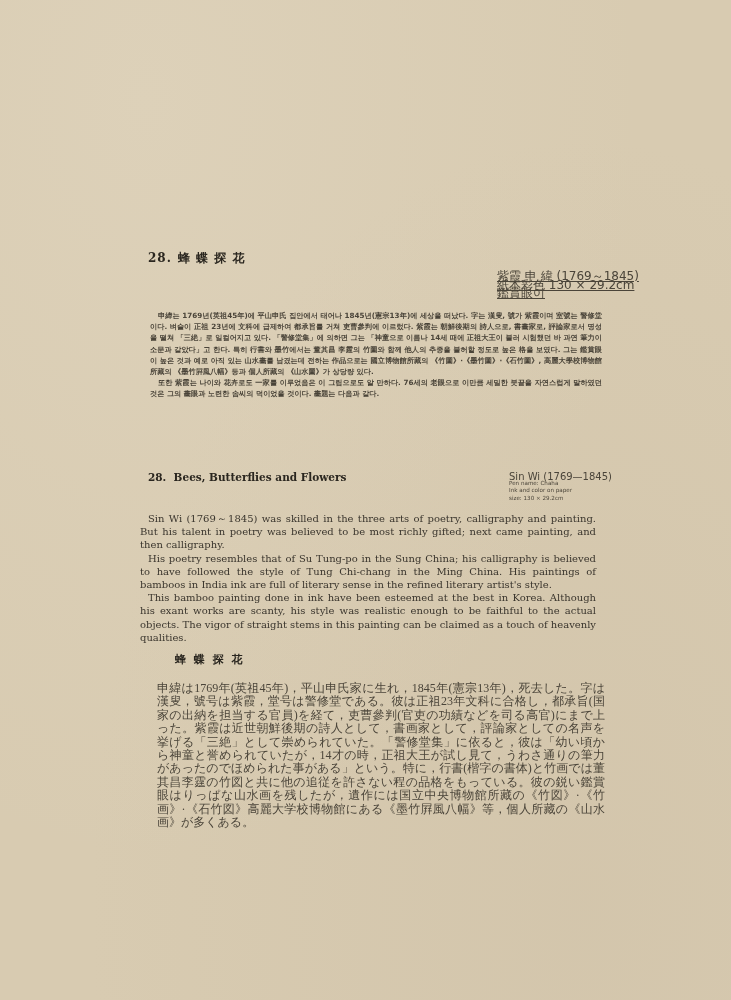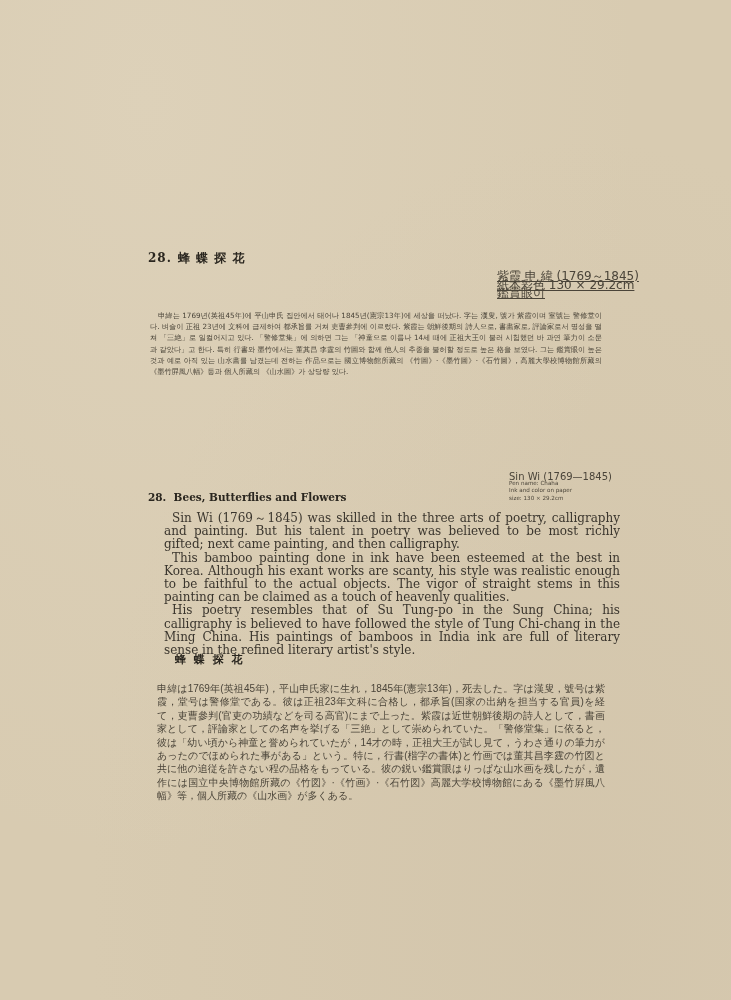--- a/index.html
+++ b/index.html
@@ -44,64 +44,64 @@
     }
     .body-kr {
       left: 150px; top: 262px;
       width: 452px;
       font-family: "DejaVu Sans", sans-serif;
       font-size: 7.2px;
       line-height: 11.2px;
       color: #4a4439;
       text-align: justify;
     }
-    .body-kr p { margin: 0; text-indent: 0; }
+    .body-kr p { margin: 0; text-indent: 0; font-weight: bold; }
     .body-kr p.indent { text-indent: 8px; }
 
     
     .title-en {
-      left: 148px; top: 443px;
+      left: 148px; top: 423px;
       font-family: "DejaVu Serif", serif;
       font-size: 10.5px;
       font-weight: bold;
       color: #2a261f;
     }
     .meta-en {
       left: 509px; top: 425px;
       font-family: "DejaVu Sans", sans-serif;
       font-size: 5.6px;
       line-height: 7.2px;
       color: #4a4439;
     }
     .meta-en .first { font-size: 10px; }
     .body-en {
-      left: 164px; top: 464px;
+      left: 140px; top: 464px;
       width: 456px;
       font-family: "DejaVu Serif", serif;
-      font-size: 12px;
+      font-size: 10px;
       line-height: 13.2px;
       color: #3a352d;
       text-align: justify;
     }
     .body-en p { margin: 0; }
     .body-en p.indent { text-indent: 8px; }
 
     
     .title-jp {
       left: 175px; top: 604px;
       font-size: 11px;
       font-weight: bold;
       letter-spacing: 2px;
       color: #2a261f;
     }
     .body-jp {
       left: 157px; top: 634px;
       width: 448px;
-      font-family: Liberation Sans, sans-serif;
-      font-size: 10px;
+      font-family: Liberation Serif, serif;
+      font-size: 12px;
       line-height: 13.4px;
       color: #4a4439;
       text-align: justify;
     }
     .body-jp p { margin: 0; }
   </style>
 </head>
 <body>
 
 <div class="page">
@@ -111,37 +111,38 @@
   </div>
 
   <div class="abs meta-kr">
     <div>紫霞  申  緯 (1769～1845)</div>
     <div>紙本彩色  130 × 29.2cm</div>
     <div>鑑賞眼이</div>
   </div>
 
   <div class="abs body-kr">
     <p class="indent">申緯는 1769년(英祖45年)에 平山申氏 집안에서 태어나 1845년(憲宗13年)에 세상을 떠났다. 字는 漢叟, 號가 紫霞이며 室號는 警修堂이다. 벼슬이 正祖 23년에 文科에 급제하여 都承旨를 거쳐 吏曹參判에 이르렀다. 紫霞는 朝鮮後期의 詩人으로, 書畵家로, 評論家로서 명성을 떨쳐 「三絶」로 일컬어지고 있다. 「警修堂集」에 의하면 그는 「神童으로 이름나 14세 때에 正祖大王이 불러 시험했던 바 과연 筆力이 소문과 같았다」고 한다. 특히 行書와 墨竹에서는 董其昌 李霆의 竹圖와 함께 他人의 추종을 불허할 정도로 높은 格을 보였다. 그는 鑑賞眼이 높은 것과 예로 아직 있는 山水畵를 남겼는데 전하는 作品으로는 國立博物館所藏의 《竹圖》·《墨竹圖》·《石竹圖》, 高麗大學校博物館所藏의 《墨竹屛風八幅》등과 個人所藏의 《山水圖》가 상당량 있다.</p>
+    <p class="indent">또한 紫霞는 나이와 花卉로도 一家를 이루었음은 이 그림으로도 알 만하다. 76세의 老眼으로 이만큼 세밀한 붓끝을 자연스럽게 말하였던 것은 그의 畵眼과 노련한 솜씨의 덕이었을 것이다. 畵題는 다음과 같다.</p>
   </div>
 
   <div class="abs title-en">
     <span>28.</span>&nbsp;&nbsp;<span>Bees, Butterflies and Flowers</span>
   </div>
 
   <div class="abs meta-en">
     <div class="first">Sin Wi (1769—1845)</div>
     <div>Pen name: Chaha</div>
     <div>Ink and color on paper</div>
     <div>size: 130 × 29.2cm</div>
   </div>
 
   <div class="abs body-en">
     <p class="indent">Sin Wi (1769～1845) was skilled in the three arts of poetry, calligraphy and painting.  But his talent in poetry was believed to be most richly gifted; next came painting, and then calligraphy.</p>
+    <p class="indent">His poetry resembles that of Su Tung-po in the Sung China; his calligraphy is believed to have followed the style of Tung Chi-chang in the Ming China. His paintings of bamboos in India ink are full of literary sense in the refined literary artist's style.</p>
     <p class="indent">This bamboo painting done in ink have been esteemed at the best in Korea.  Although his exant works are scanty, his style was realistic enough to be faithful to the actual objects.  The vigor of straight stems in this painting can be claimed as a touch of heavenly qualities.</p>
-    <p class="indent">His poetry resembles that of Su Tung-po in the Sung China; his calligraphy is believed to have followed the style of Tung Chi-chang in the Ming China. His paintings of bamboos in India ink are full of literary sense in the refined literary artist's style.</p>
   </div>
 
   <div class="abs title-jp">蜂 蝶 探 花</div>
 
   <div class="abs body-jp">
     <p>申緯は1769年(英祖45年)，平山申氏家に生れ，1845年(憲宗13年)，死去した。字は漢叟，號号は紫霞，堂号は警修堂である。彼は正祖23年文科に合格し，都承旨(国家の出納を担当する官員)を経て，吏曹參判(官吏の功績などを司る高官)にまで上った。紫霞は近世朝鮮後期の詩人として，書画家として，評論家としての名声を挙げる「三絶」として崇められていた。「警修堂集」に依ると，彼は「幼い頃から神童と誉められていたが，14才の時，正祖大王が試し見て，うわさ通りの筆力があったのでほめられた事がある」という。特に，行書(楷字の書体)と竹画では董其昌李霆の竹図と共に他の追従を許さない程の品格をもっている。彼の鋭い鑑賞眼はりっぱな山水画を残したが，遺作には国立中央博物館所藏の《竹図》·《竹画》·《石竹図》高麗大学校博物館にある《墨竹屛風八幅》等，個人所藏の《山水画》が多くある。</p>
   </div>
 
 </div>
 

